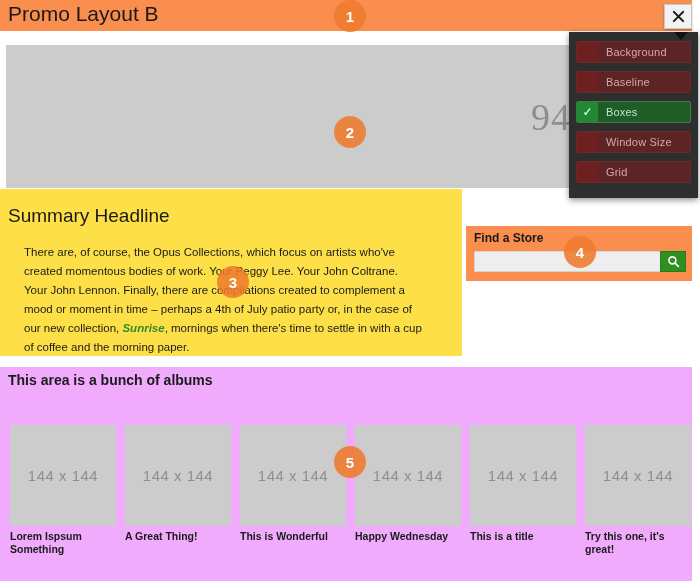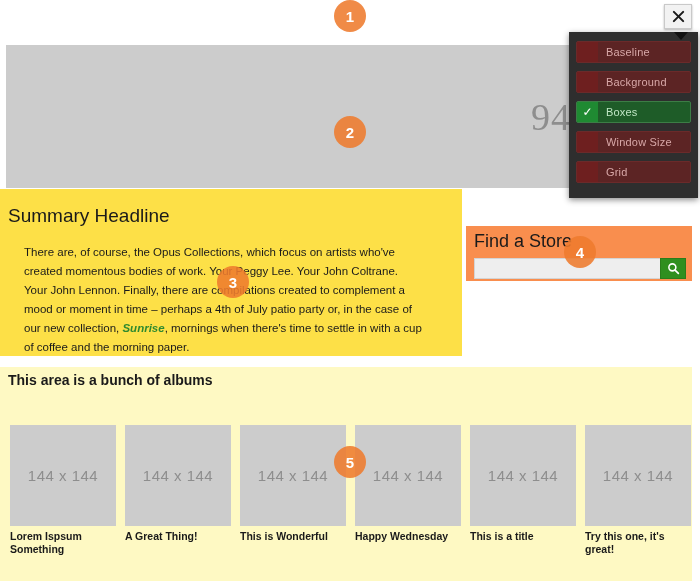--- a/index.html
+++ b/index.html
@@ -99,22 +99,22 @@
     position: absolute;
     left: 466px;
     top: 226px;
     width: 226px;
     height: 55px;
     background: #f98e4e;
     box-sizing: border-box;
     padding: 5px 6px 0 8px;
   }
   .find-store-title {
-    font-size: 18px;
-    font-weight: normal;
+    font-size: 12px;
+    font-weight: bold;
     color: #1a1a1a;
     display: block;
     margin-bottom: 6px;
     letter-spacing: 0px;
   }
   .search-row {
     position: relative;
     width: 212px;
     height: 21px;
     display: flex;
@@ -146,21 +146,21 @@
   }
   .search-btn svg { display:block; }
 
   
   .albums {
     position: absolute;
     left: 0;
     top: 367px;
     width: 692px;
     height: 214px;
-    background: #fef9c3;
+    background: #f0abfc;
     box-sizing: border-box;
   }
   .albums-title {
     position: absolute;
     left: 8px;
     top: 5px;
     font-size: 14px;
     font-weight: bold;
     color: #1a1a1a;
     letter-spacing: 0px;
@@ -294,20 +294,23 @@
     letter-spacing: 0.2px;
   }
   .dev-row.off .dev-label { color: #d8a8a8; }
   .dev-row.on  .dev-label { color: #bfe6c4; }
 </style>
 </head>
 <body>
 
 <div id="page">
 
+  <div class="header-bar">
+    <div class="header-title">Promo Layout B</div>
+  </div>
 
   <div class="hero">
     <div class="hero-label">945 x 192</div>
   </div>
 
   <div class="summary">
     <h2>Summary Headline</h2>
     <p><span>There are, of course, the Opus Collections, which focus on artists who've created momentous bodies of work. Your Peggy Lee. Your John Coltrane. Your John Lennon. Finally, there are compilations created to complement a mood or moment in time – perhaps a 4th of July patio party or, in the case of our new collection, </span><span class="hl">Sunrise</span><span>, mornings when there's time to settle in with a cup of coffee and the morning paper.</span></p>
   </div>
 
@@ -379,26 +382,26 @@
   <div class="badge b2">2</div>
   <div class="badge b3">3</div>
   <div class="badge b4">4</div>
   <div class="badge b5">5</div>
 
   <div class="dev-panel">
     <div class="dev-panel-arrow"></div>
 
     <div class="dev-row off">
       <div class="dev-swatch"></div>
-      <div class="dev-label">Baseline</div>
+      <div class="dev-label">Background</div>
     </div>
 
     <div class="dev-row off">
       <div class="dev-swatch"></div>
-      <div class="dev-label">Background</div>
+      <div class="dev-label">Baseline</div>
     </div>
 
     <div class="dev-row on">
       <div class="dev-swatch">✓</div>
       <div class="dev-label">Boxes</div>
     </div>
 
     <div class="dev-row off">
       <div class="dev-swatch"></div>
       <div class="dev-label">Window Size</div>

